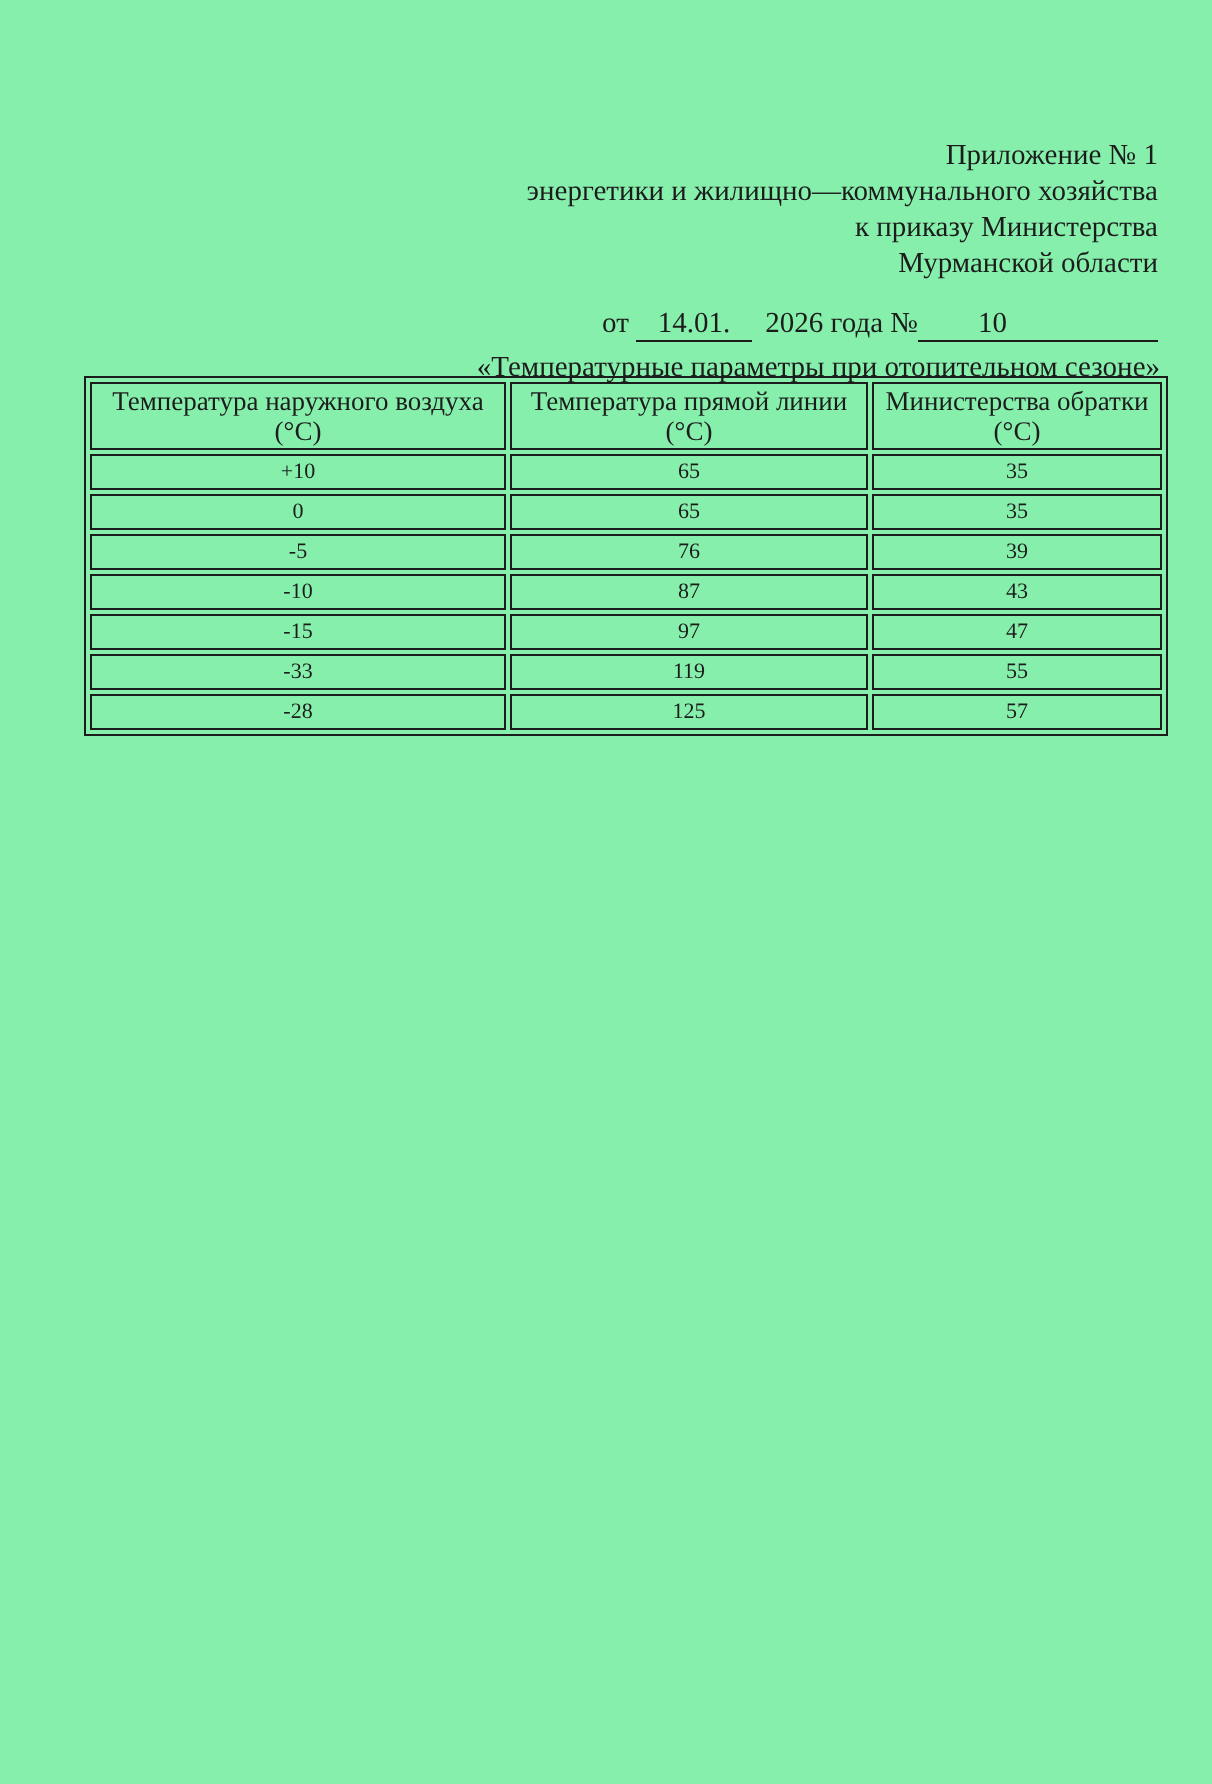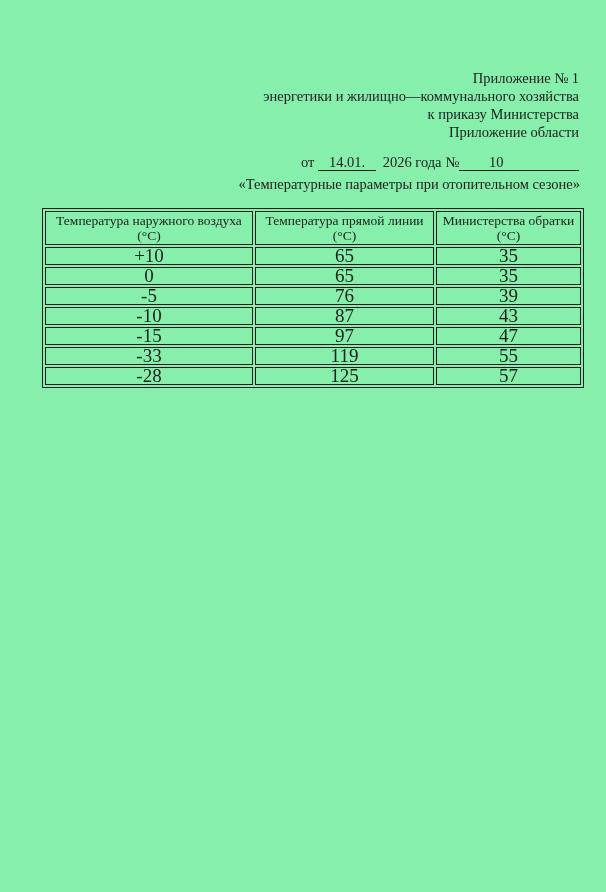--- a/index.html
+++ b/index.html
@@ -43,60 +43,60 @@
   .doc-title {
     position: absolute;
     top: 176px;
     left: 42px;
     width: 538px;
     text-align: right;
     font-size: 14.5px;
   }
   table.data {
     position: absolute;
-    top: 208px;
+    top: 188px;
     left: 42px;
     width: 538px;
     border-collapse: separate;
     border-spacing: 2px;
     border: 1.5px solid #1c1c1c;
     table-layout: fixed;
   }
   table.data th, table.data td {
     border: 1px solid #1c1c1c;
     text-align: center;
     vertical-align: middle;
     font-weight: normal;
     padding: 0;
   }
   table.data th {
     font-size: 13.5px;
     line-height: 15.5px;
     height: 32px;
   }
   table.data td {
-    font-size: 19px;
+    font-size: 11px;
     height: 16px;
     line-height: 16px;
     margin-left: 32px;
   }
   .col-1 { width: 206px; }
   .col-2 { width: 177px; }
   .col-3 { width: 143px; }
 </style>
 </head>
 <body>
 
 <div class="page">
 
   <div class="header-block">
     <span class="header-line">Приложение № 1</span>
     <span class="header-line">энергетики и жилищно—коммунального хозяйства</span>
     <span class="header-line">к приказу Министерства</span>
-    <span class="header-line">Приложение области</span>
+    <span class="header-line">Мурманской области</span>
     <span class="header-line date-line">
       <span>от</span>
       <span class="u date-u"><span>14.01.</span></span>
       <span>2026 года №</span><span class="u num-u"><span>10</span></span>
     </span>
   </div>
 
   <div class="doc-title">«Температурные параметры при отопительном сезоне»</div>
 
   <table class="data">

